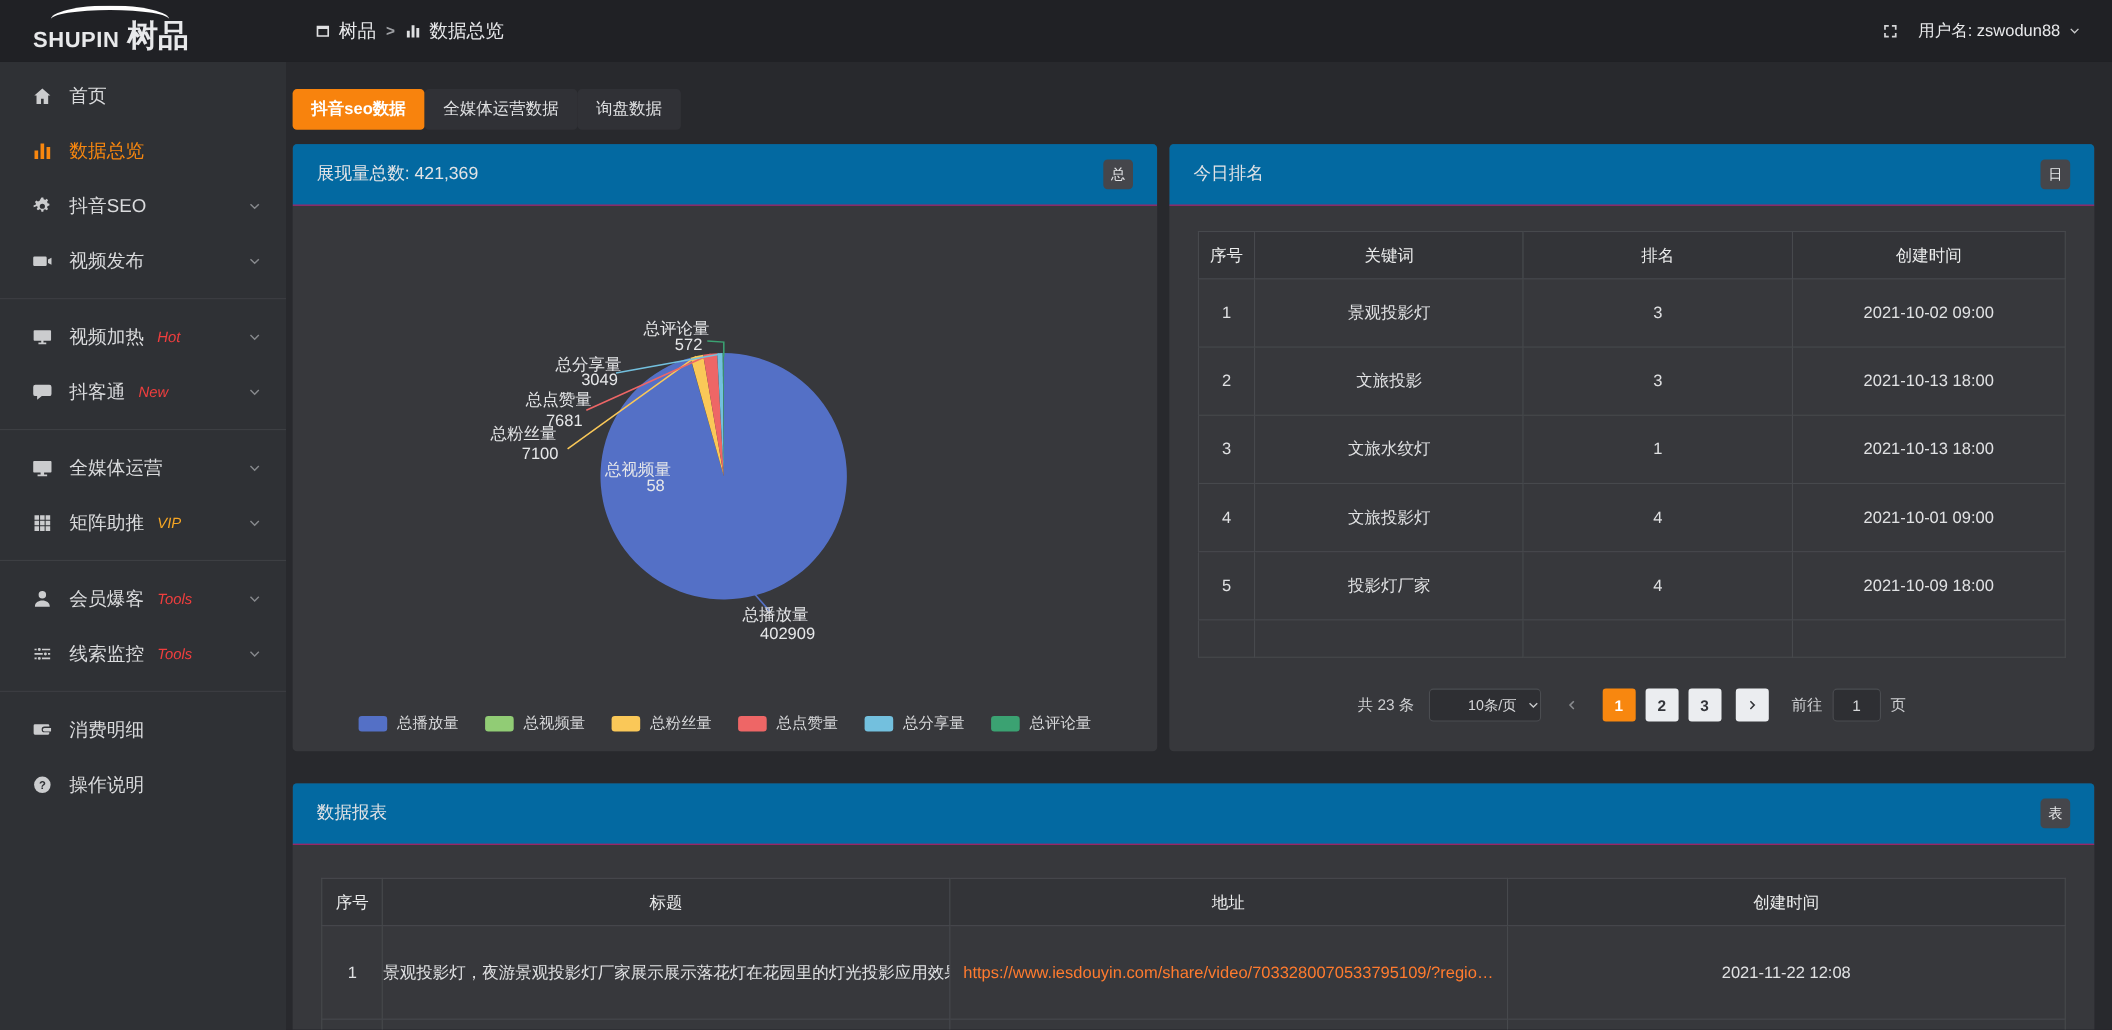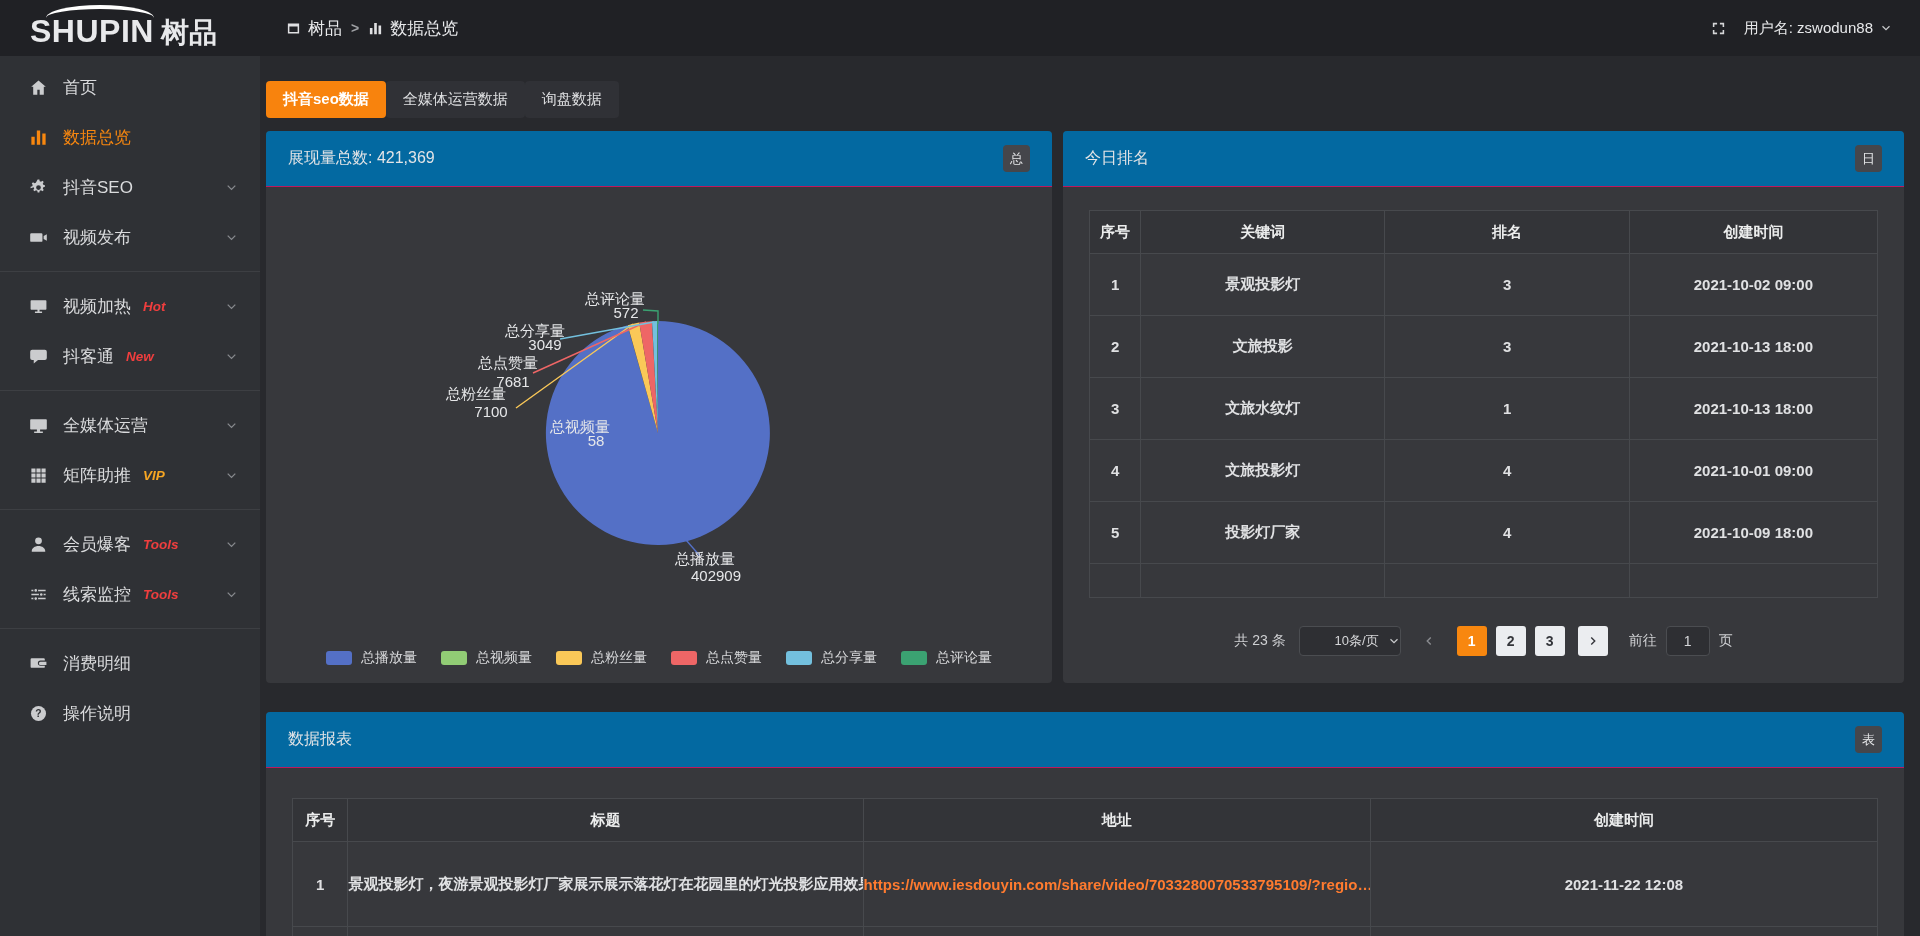--- a/index.html
+++ b/index.html
@@ -7,39 +7,39 @@
     font-family:"Liberation Sans","DejaVu Sans",sans-serif;}
   svg{display:block}
   .icon svg{width:100%;height:100%;fill:currentColor}
 
   
   .topbar{position:fixed;top:0;left:0;right:0;height:56px;background:#202125;
     display:flex;align-items:center;color:#e8e9eb;z-index:10}
   .logo{position:relative;width:256px;padding-left:30px;display:flex;align-items:flex-end;height:56px;cursor:pointer}
   .logo-arc{position:absolute;top:5px;left:46px;width:108px;height:26px;
     border-top:4px solid #fff;border-radius:50%}
-  .logo-en{font-size:32px;font-weight:800;letter-spacing:.5px;line-height:1;padding-bottom:9px}
+  .logo-en{font-size:20px;font-weight:800;letter-spacing:.5px;line-height:1;padding-bottom:9px}
   .logo-cn{font-size:28px;font-weight:700;margin-left:7px;line-height:1;padding-bottom:9px}
   .breadcrumb{display:flex;align-items:center;gap:9px;font-size:17px;margin-left:30px}
   .crumb{display:flex;align-items:center;gap:7px;cursor:pointer}
   .crumb-icon{width:15px;height:15px;color:#dfe0e2;display:inline-flex}
   .crumb-sep{color:#9fa1a5;font-size:14px;font-weight:bold}
   .topbar-right{margin-left:auto;display:flex;align-items:center;gap:17px;padding-right:28px;font-size:15px}
   .fs-icon{width:17px;height:17px;color:#d5d6d8;cursor:pointer;display:inline-flex}
   .user-entry{display:flex;align-items:center;gap:7px;cursor:pointer}
   .chev-sm{width:12px;height:12px;color:#c9cacc;display:inline-flex}
 
   
   .sidebar{position:fixed;top:56px;left:0;bottom:0;width:260px;background:#2f3135;padding-top:6px}
   .menu-item{height:50px;display:flex;align-items:center;padding:0 22px 0 29px;
     color:#dadbdd;font-size:17px;cursor:pointer}
   .menu-item.active{color:#f8870f}
   .mi-icon{width:19px;height:19px;margin-right:15px;display:inline-flex;color:#cbccce;flex:0 0 auto}
   .menu-item.active .mi-icon{color:#f8870f}
-  .mi-badge{margin-left:12px;font-size:13.5px;font-style:italic;font-weight:bold}
+  .mi-badge{margin-left:12px;font-size:13.5px;font-style:italic;font-weight:normal}
   .mi-chev{margin-left:auto;width:13px;height:13px;color:#87898d;display:inline-flex}
   .side-divider{height:1px;background:#3d3f43;margin:9px 0}
 
   
   .content{position:absolute;top:56px;left:260px;right:0;bottom:0;
     padding:25px 16px 0 6px;overflow:hidden}
   .tabs{display:flex;}
   .tab{height:37px;padding:0 17px;border-radius:4px;background:#303136;color:#dfe0e2;
     font-size:15px;display:flex;align-items:center;cursor:pointer;border:none}
   .tab.active{background:#f8830d;color:#fff;font-weight:bold}
@@ -58,21 +58,21 @@
     color:#e4e5e7;font-weight:500;letter-spacing:1px}
   .pie-svg{position:absolute;left:0;top:0}
   .legend{position:absolute;bottom:16px;width:100%;display:flex;justify-content:center;gap:24px}
   .legend-item{display:flex;align-items:center;gap:9px;font-size:14px;color:#d8d9db;cursor:pointer}
   .legend-swatch{width:26px;height:14px;border-radius:3px}
 
   .panel-ranking{flex:1;margin-left:11px;height:552px;display:flex;flex-direction:column}
   .table-wrap{margin:23px 26px 0}
   table.data-table{width:100%;border-collapse:collapse;table-layout:fixed}
   .data-table th,.data-table td{border:1px solid #47494d;text-align:center;
-    color:#e0e1e3;font-size:15px;font-weight:bold;overflow:hidden;white-space:nowrap}
+    color:#e0e1e3;font-size:15px;font-weight:normal;overflow:hidden;white-space:nowrap}
   .data-table thead th{height:43px;background:#333438;color:#eceded}
   .rank-table tbody td{height:62px}
   .rank-table tr.partial td{height:34px}
   .pagination{flex:1;display:flex;align-items:center;justify-content:center;gap:13px;
     color:#cfd0d3;font-size:14px}
   .psize{width:102px;height:30px;background:#2e2f33;border:1px solid #4b4d51;border-radius:4px;
     display:flex;align-items:center;justify-content:flex-end;gap:9px;font-size:13px;color:#d6d7d9;cursor:pointer}
   .pbtn{min-width:30px;height:30px;border-radius:3px;display:flex;align-items:center;
     justify-content:center;font-size:14px;cursor:pointer;font-weight:bold}
   .pbtn .icon{width:12px;height:12px;display:inline-flex}

